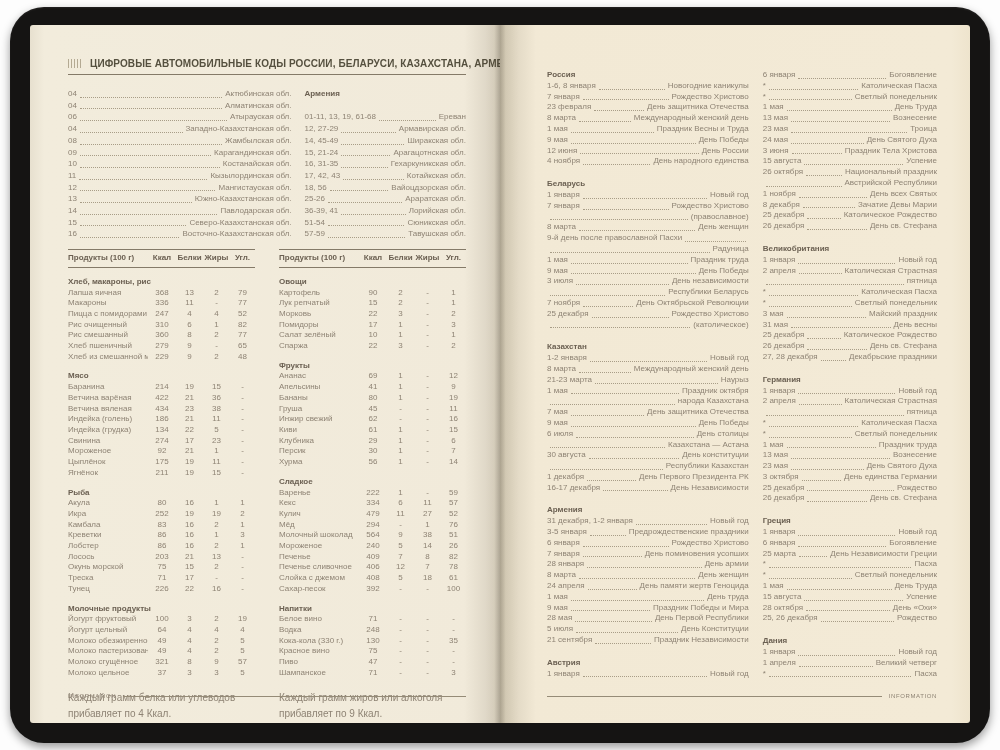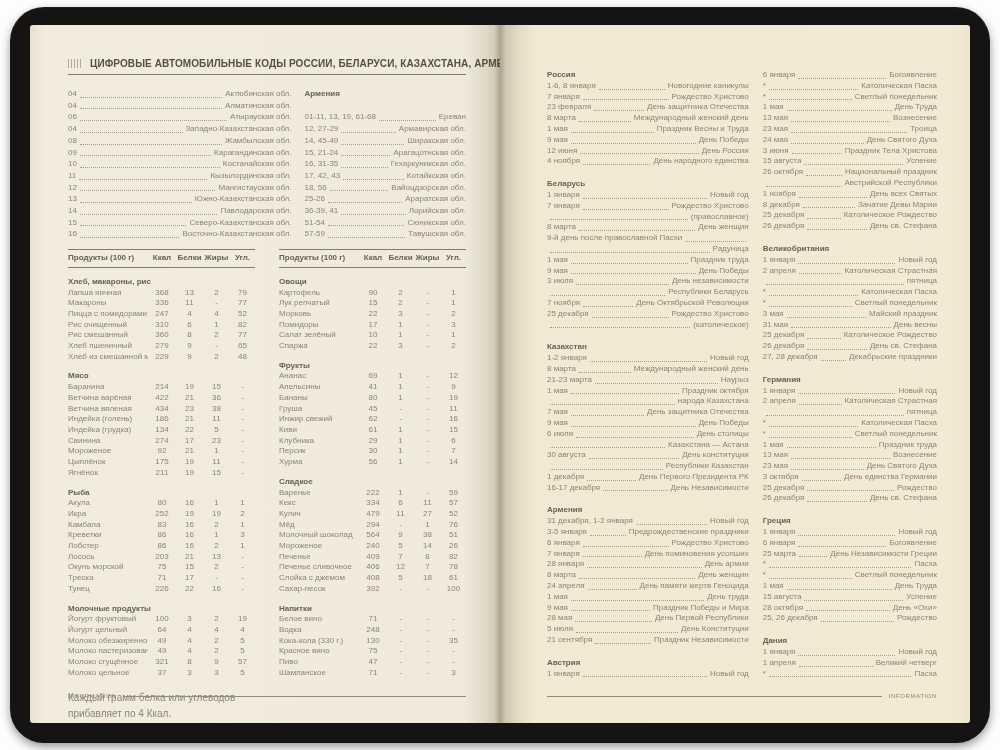--- a/index.html
+++ b/index.html
@@ -663,20 +663,21 @@
                 <span class="ncell">-</span>
                 <span class="ncell">-</span>
               </div>
               <div class="nrow">
                 <span class="pname">Шампанское</span>
                 <span class="ncell">71</span>
                 <span class="ncell">-</span>
                 <span class="ncell">-</span>
                 <span class="ncell">3</span>
               </div>
+              <div class="nnote">Каждый грамм жиров или алкоголя прибавляет по 9 Ккал.</div>
             </div>
         </div>
 
         <div class="pfooter fleft">
           <span>INFORMATION</span>
           <div class="fline"></div>
         </div>
       </div>
     </div>
 

